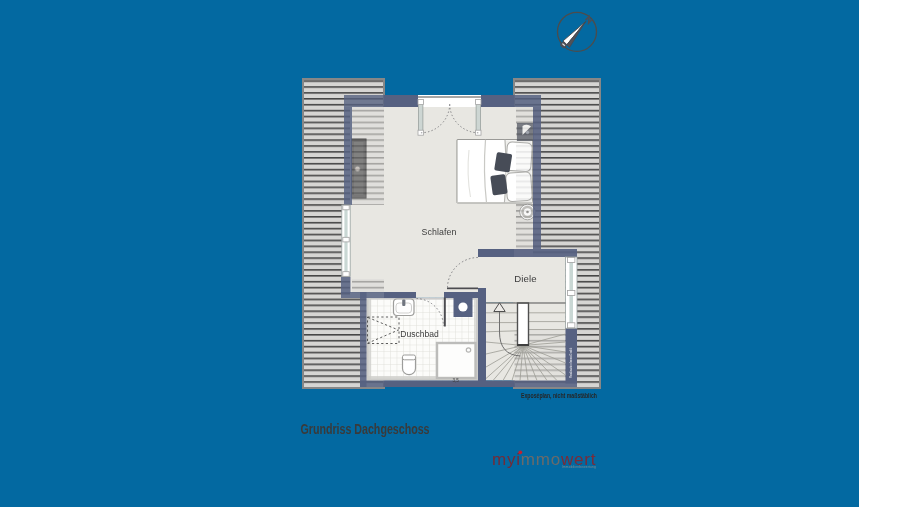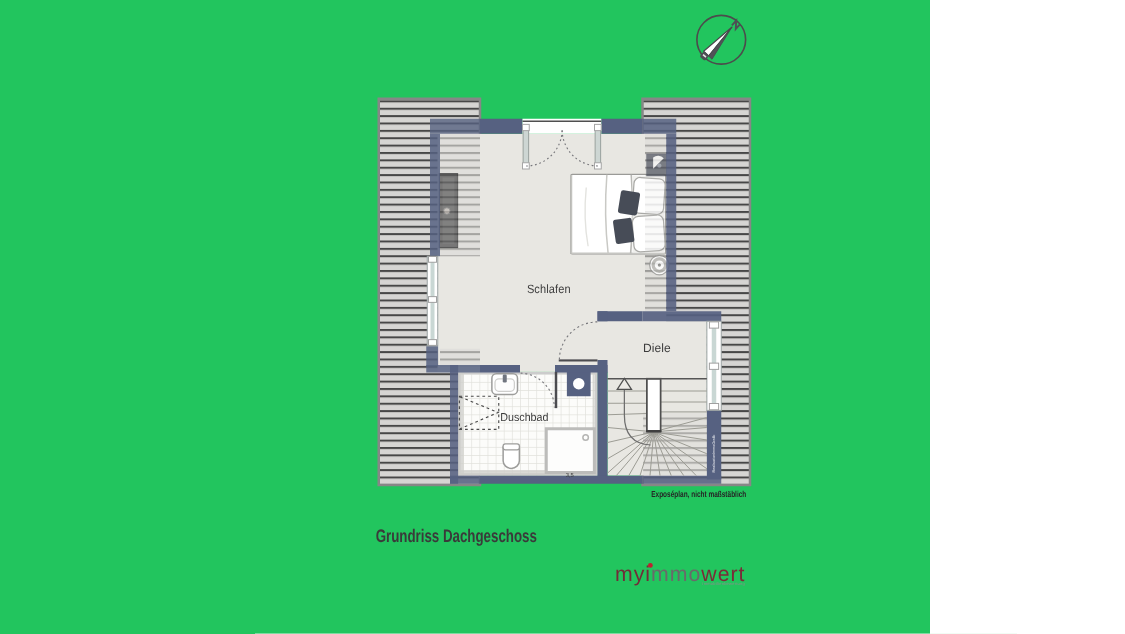--- a/index.html
+++ b/index.html
@@ -1,16 +1,16 @@
 <!DOCTYPE html>
 <html><head>
 <meta charset="utf-8">
 <style>
 html,body{margin:0;padding:0;background:#ffffff;}
-#page{position:relative;width:744px;height:507px;background:#22c55e;font-family:"Liberation Sans",sans-serif;}
+#page{position:relative;width:859px;height:507px;background:#0369a1;font-family:"Liberation Sans",sans-serif;}
 svg{position:absolute;left:0;top:0;}
 .rm{font-family:"Liberation Sans",sans-serif;font-size:9.6px;fill:#3c3c3c;letter-spacing:.1px;}
 </style>
 </head>
 <body>
 <div id="page">
 <svg width="900" height="507" viewBox="0 0 900 507">
 <defs>
 <pattern id="h" width="6" height="5.9" patternUnits="userSpaceOnUse" patternTransform="translate(0,-2.3)">
 <rect width="6" height="5.9" fill="#d6d5d3"></rect>

